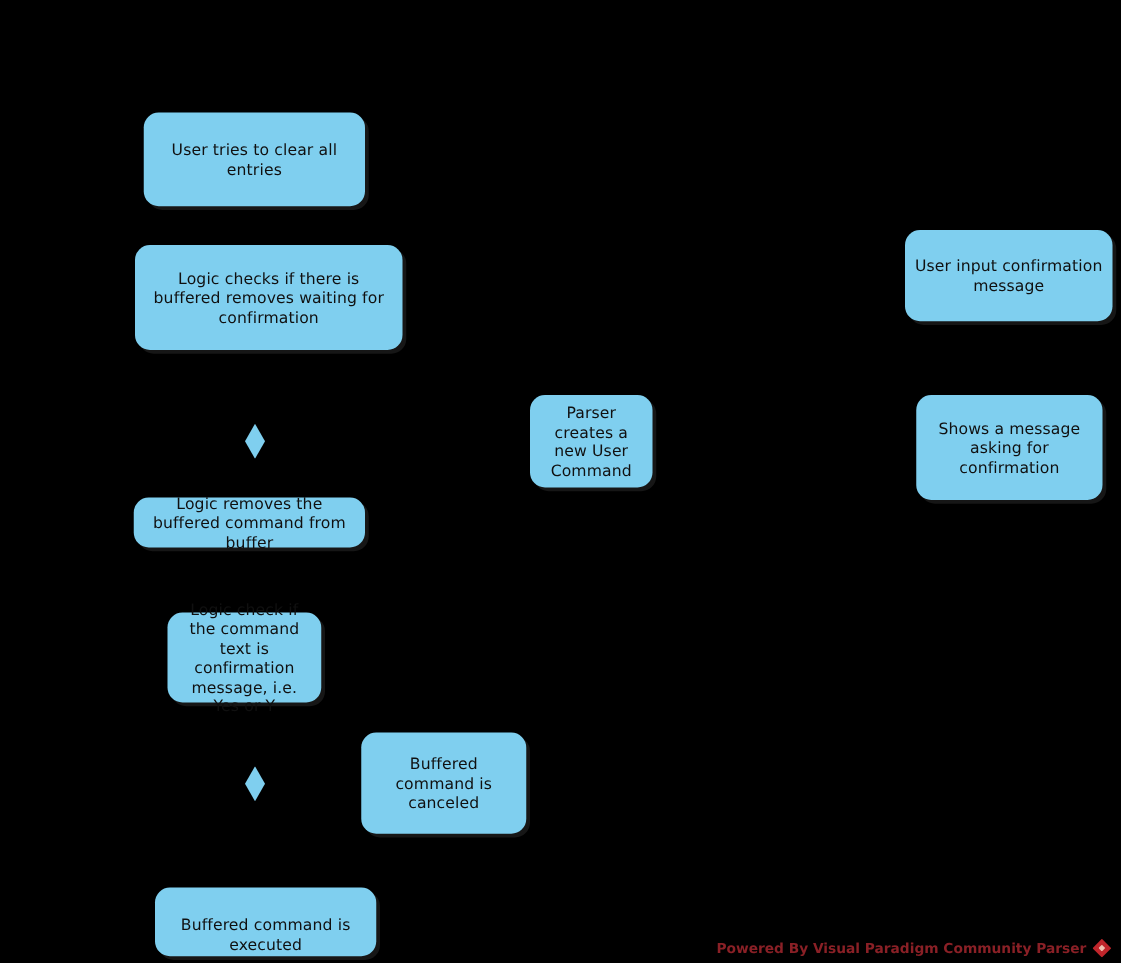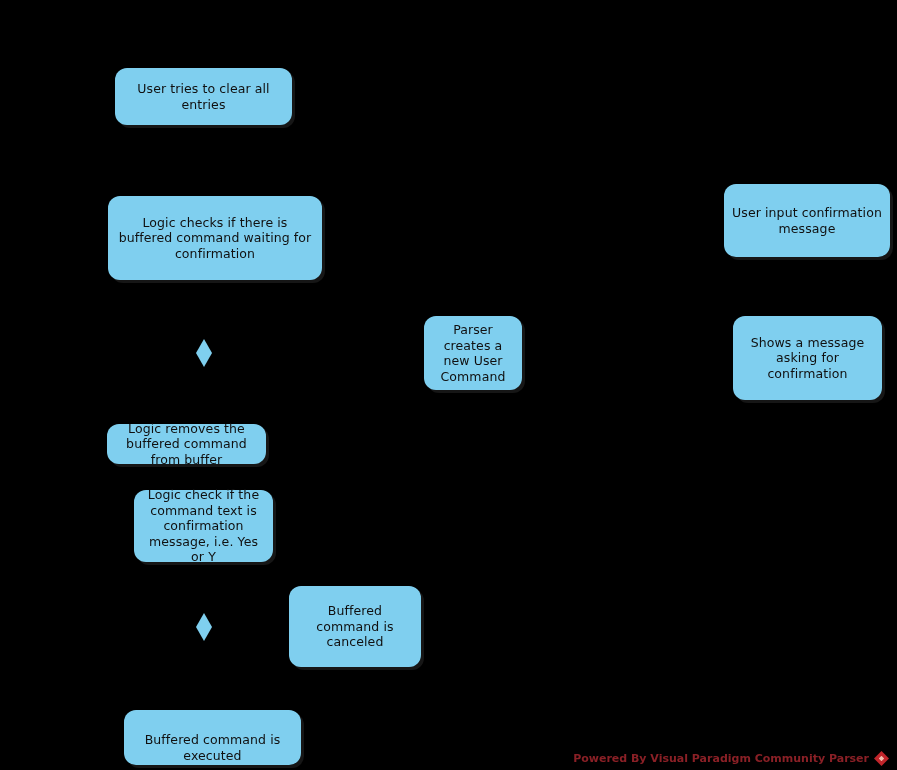--- a/index.html
+++ b/index.html
@@ -86,39 +86,39 @@
     clip-path: polygon(50% 0%, 100% 50%, 50% 100%, 0% 50%);
   }
 </style>
 </head>
 <body>
 
 <div id="canvas">
 
   <div class="diamond" style="left: 196px; top: 339px; width: 16px; height: 28px;"></div>
     <div class="diamond" style="left: 196px; top: 613px; width: 16px; height: 28px;"></div>
-    <div class="node" style="left: 115px; top: 68px; width: 177px; height: 57px;">
+    <div class="node" style="left: 115px; top: 90px; width: 177px; height: 75px;">
       <span class="node-label">User tries to clear all entries</span>
     </div>
     <div class="node" style="left: 108px; top: 196px; width: 214px; height: 84px;">
-      <span class="node-label">Logic checks if there is buffered command waiting for confirmation</span>
+      <span class="node-label">Logic checks if there is buffered removes waiting for confirmation</span>
     </div>
     <div class="node" style="left: 724px; top: 184px; width: 166px; height: 73px;">
       <span class="node-label">User input confirmation message</span>
     </div>
     <div class="node" style="left: 424px; top: 316px; width: 98px; height: 74px;">
       <span class="node-label">Parser creates a new User Command</span>
     </div>
     <div class="node" style="left: 733px; top: 316px; width: 149px; height: 84px;">
       <span class="node-label">Shows a message asking for confirmation</span>
     </div>
-    <div class="node" style="left: 107px; top: 424px; width: 159px; height: 40px;">
+    <div class="node" style="left: 107px; top: 398px; width: 185px; height: 40px;">
       <span class="node-label">Logic removes the buffered command from buffer</span>
     </div>
-    <div class="node" style="left: 134px; top: 490px; width: 139px; height: 72px;">
+    <div class="node" style="left: 134px; top: 490px; width: 123px; height: 72px;">
       <span class="node-label">Logic check if the command text is confirmation message, i.e. Yes or Y</span>
     </div>
     <div class="node" style="left: 289px; top: 586px; width: 132px; height: 81px;">
       <span class="node-label">Buffered command is canceled</span>
     </div>
     <div class="node" style="left: 124px; top: 710px; width: 177px; height: 55px; align-items: flex-end;">
       <span class="node-label">Buffered command is executed</span>
     </div>
     <div id="watermark">
     <span>Powered By Visual Paradigm Community Parser</span>

